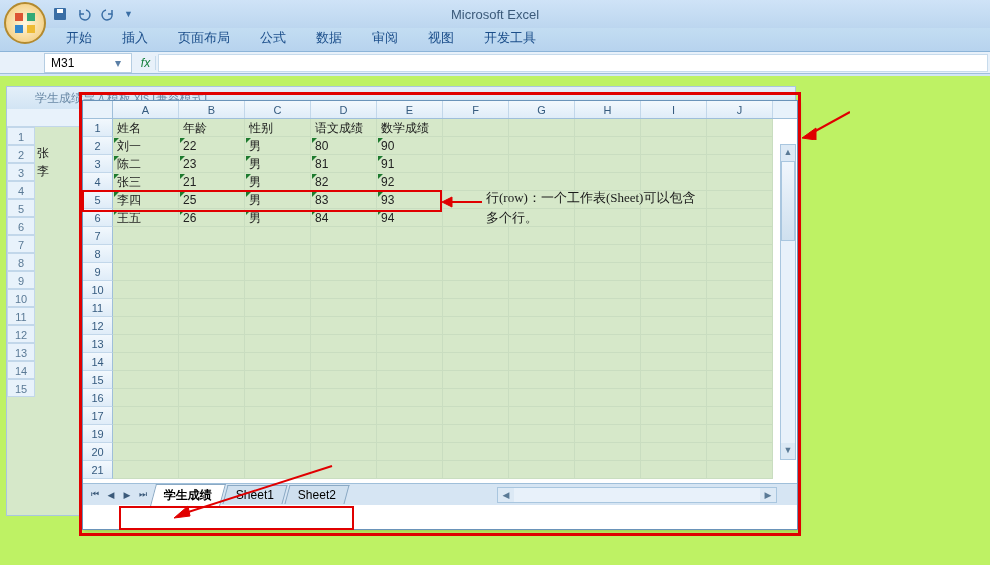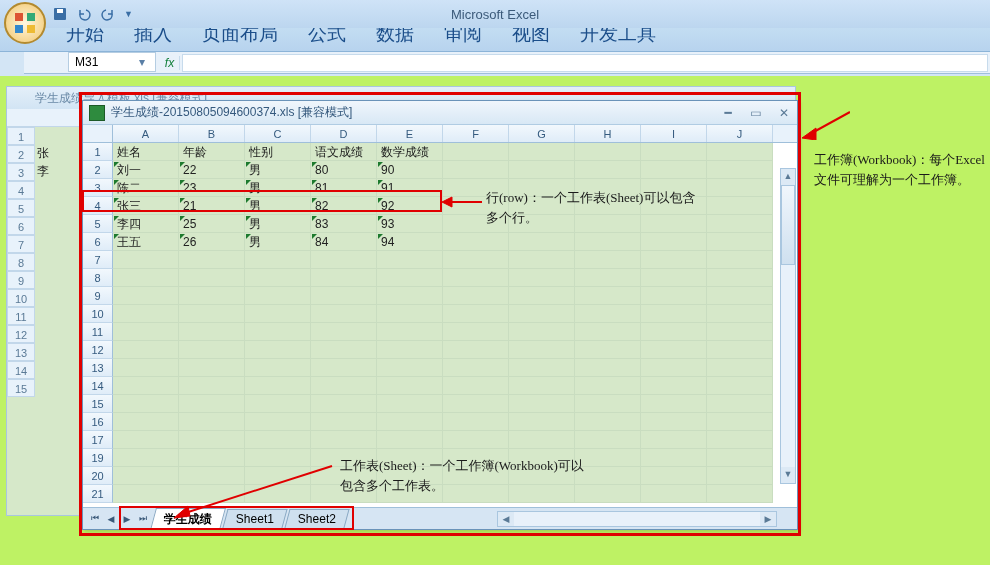--- a/index.html
+++ b/index.html
@@ -8,24 +8,24 @@
 
 .titlebar { height: 28px; background: linear-gradient(#cfe3f7, #bcd6ef); display: flex; align-items: center; position: relative; }
 .office-btn { width: 42px; height: 42px; border-radius: 50%; background: radial-gradient(#fff8e0, #f2c56b); border: 2px solid #b38a2f; position: absolute; left: 4px; top: 2px; z-index: 10; display: flex; align-items: center; justify-content: center; }
 .office-btn-inner { width: 24px; height: 24px; }
 .qat { margin-left: 52px; display: flex; gap: 8px; align-items: center; }
 .qat-icon { width: 16px; height: 16px; display: inline-block; }
 .app-title { position: absolute; left: 50%; transform: translateX(-50%); color: #3b5a7a; font-size: 13px; }
 
 
 .ribbon-tabs { height: 24px; background: linear-gradient(#c3ddf2, #b7d3ee); display: flex; align-items: end; padding-left: 52px; gap: 2px; border-bottom: 1px solid #8cb4d8; }
-.ribbon-tab { padding: 4px 14px 4px; color: #1b4e8a; font-size: 19px; cursor: pointer; }
-
-
-.formula-bar { height: 22px; background: #e8f1fa; border-bottom: 1px solid #9fbfda; display: flex; align-items: flex-end; margin-left: 24px; }
+.ribbon-tab { padding: 4px 14px 4px; color: #1b4e8a; font-size: 13px; cursor: pointer; }
+
+
+.formula-bar { height: 22px; background: #e8f1fa; border-bottom: 1px solid #9fbfda; display: flex; align-items: center; }
 .name-box { width: 88px; background: #fff; border: 1px solid #b5cde2; margin: 1px 0 1px 44px; padding: 2px 6px; font-size: 12px; display: flex; align-items: center; justify-content: space-between; }
 .name-dd { width: 14px; text-align: center; color: #5a7fa6; }
 .fx-area { display: flex; align-items: center; margin-left: 4px; flex: 1; }
 .fx-btn { width: 20px; text-align: center; color: #15803d; border-right: 1px solid #c7dbec; font-style: italic; }
 .fx-input { flex: 1; background: #fff; height: 18px; margin: 1px 2px; border: 1px solid #c7dbec; }
 
 
 .workspace { position: absolute; top: 76px; left: 0; right: 0; bottom: 0; background: #bef264; }
 
 
@@ -157,29 +157,20 @@
           <div>13</div>
           <div>14</div>
           <div>15</div>
         </div>
       <div style="position:absolute;left:30px;top:36px;font-size:12px;color:#222;">张</div>
       <div style="position:absolute;left:30px;top:54px;font-size:12px;color:#222;">李</div>
     </div>
   </div>
 
   <div class="wb">
-    <div class="wb-title">
-      <span class="wb-title-icon"></span>
-      <span class="wb-title-text">学生成绩-20150805094600374.xls  [兼容模式]</span>
-      <div class="wb-winbtns">
-        <span>━</span>
-        <span>▭</span>
-        <span>✕</span>
-      </div>
-    </div>
     <div class="grid-wrap">
       <div class="colhdrs" id="colhdrs">
           <div class="corner"></div>
           <div class="colhdr">A</div>
           <div class="colhdr">B</div>
           <div class="colhdr">C</div>
           <div class="colhdr">D</div>
           <div class="colhdr">E</div>
           <div class="colhdr">F</div>
           <div class="colhdr">G</div>
@@ -486,15 +477,13 @@
   <svg class="arrow" style="left:174px; top:388px;" width="160" height="56">
       <line x1="158" y1="2" x2="8" y2="50" stroke="#e00000" stroke-width="2"></line>
       <polygon points="0,54 14,42 16,52"></polygon>
     </svg>
   <svg class="arrow" style="left:802px; top:34px;" width="48" height="30">
       <line x1="48" y1="2" x2="8" y2="24" stroke="#e00000" stroke-width="2"></line>
       <polygon points="0,28 14,18 14,30"></polygon>
     </svg>
 
   <div class="annot" style="left:486px; top:112px; width:220px;">行(row)：一个工作表(Sheet)可以包含多个行。</div>
-  <div class="annot" style="left:340px; top:380px; width:250px;">工作表(Sheet)：一个工作簿(Workbook)可以包含多个工作表。</div>
-  <div class="annot" style="left:814px; top:74px; width:175px;">工作簿(Workbook)：每个Excel文件可理解为一个工作簿。</div>
 </div>
 
 </body></html>

